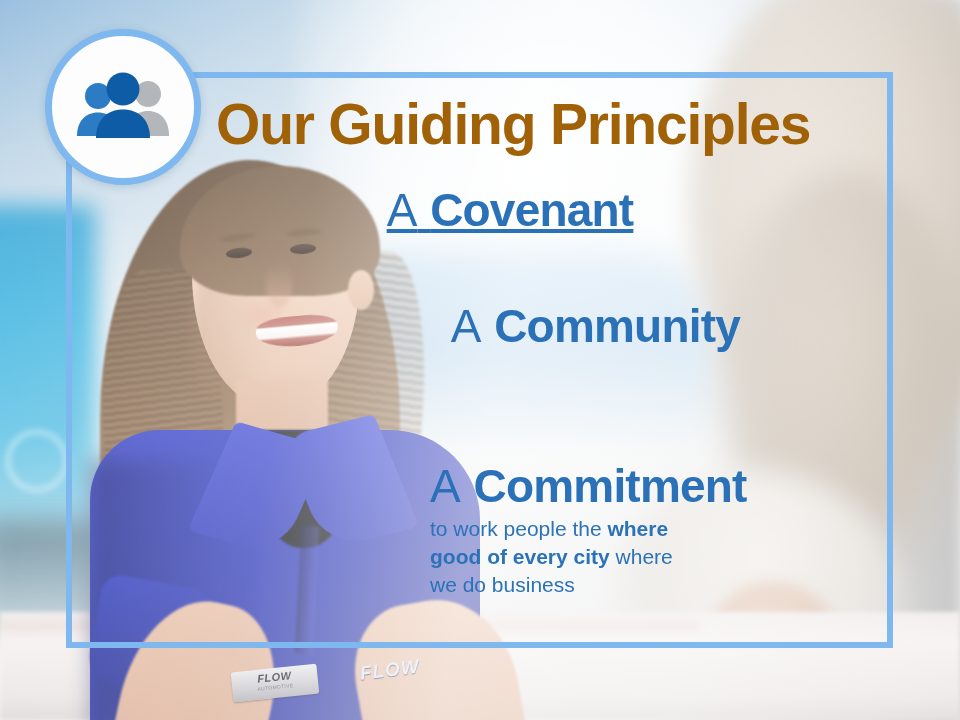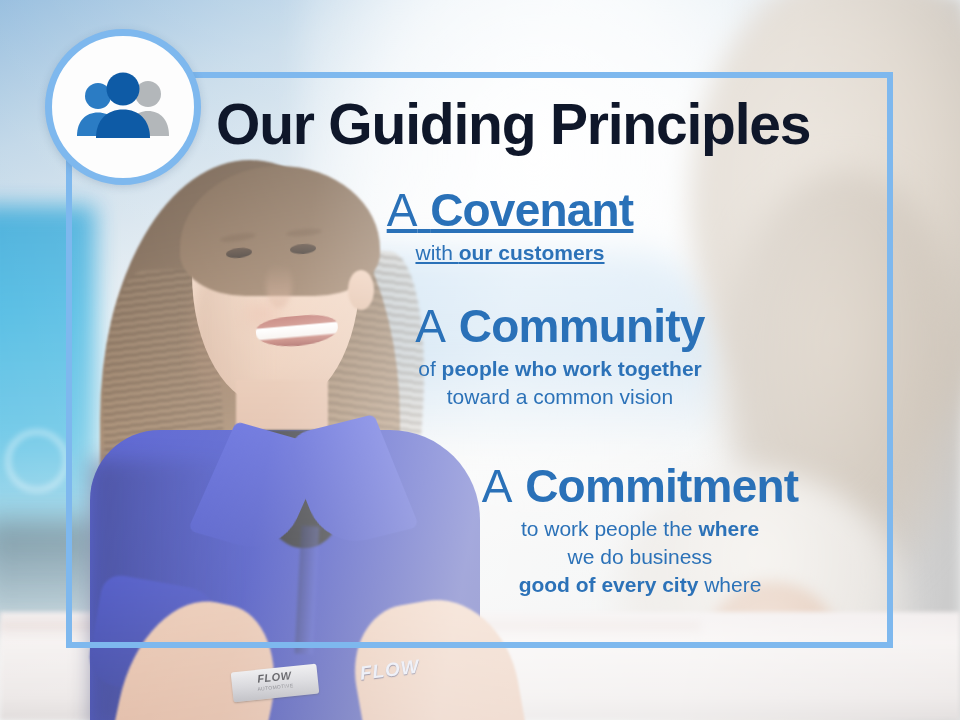--- a/index.html
+++ b/index.html
@@ -293,39 +293,39 @@
     border:7px solid #7EB8EE;
     box-sizing:border-box;
     display:flex; align-items:center; justify-content:center;
     box-shadow: 0 2px 8px rgba(40,70,110,.18);
   }
   .people-icon{ width:104px; height:74px; display:block; }
 
   
   .title{
     position:absolute; left:216px; top:96px; width:660px;
-    font-size:57px; font-weight:bold; color:#0f172a;
+    font-size:57px; font-weight:bold; color:#a16207;
     letter-spacing:-1.2px;
     line-height:1;
     white-space:nowrap;
   }
   .block{ position:absolute; color:#2A71B8; }
   .head{
     font-size:46px; line-height:1.05; white-space:nowrap;
   }
   .head .art{ font-weight:300; letter-spacing:0; }
   .head .word{ font-weight:bold; letter-spacing:-.8px; }
   .sub{
     font-size:21px; line-height:1.32; color:#2C72B8; margin-top:5px;
   }
   .sub b{ font-weight:bold; }
 
   .b1{ left:330px; top:186px; width:360px; text-align:center;text-decoration:underline; }
-  .b2{ left:380px; top:302px; width:360px; text-align:center; }
-  .b3{ left:430px; top:462px; width:420px; text-align:center; }
+  .b2{ left:380px; top:302px; width:360px; text-align:right; }
+  .b3{ left:430px; top:462px; width:420px; }
 </style>
 </head>
 <body>
 
 <div class="stage">
 
   <div class="photo">
     <div class="bg-base"></div>
     <div class="bg-window"></div>
     <div class="bg-car"></div>
@@ -396,41 +396,34 @@
     </svg>
   </div>
 
   <div class="title">Our Guiding Principles</div>
 
   <div class="block b1">
     <div class="head">
       <span class="art">A</span>
       <span class="word">Covenant</span>
     </div>
-    <div class="sub">
-        <div><span>with </span><b>our customers</b></div>
-      </div>
   </div>
 
   <div class="block b2">
     <div class="head">
       <span class="art">A</span>
       <span class="word">Community</span>
     </div>
-    <div class="sub">
-        <div><span>of </span><b>people who work together</b></div>
-        <div><span>toward a common vision</span></div>
-      </div>
   </div>
 
   <div class="block b3">
     <div class="head">
       <span class="art">A</span>
       <span class="word">Commitment</span>
     </div>
     <div class="sub">
         <div><span>to work people the </span><b>where</b></div>
+        <div><b>good of every city</b><span> where</span></div>
         <div><span>we do business</span></div>
-        <div><b>good of every city</b><span> where</span></div>
       </div>
   </div>
 
 </div>
 
 </body></html>

